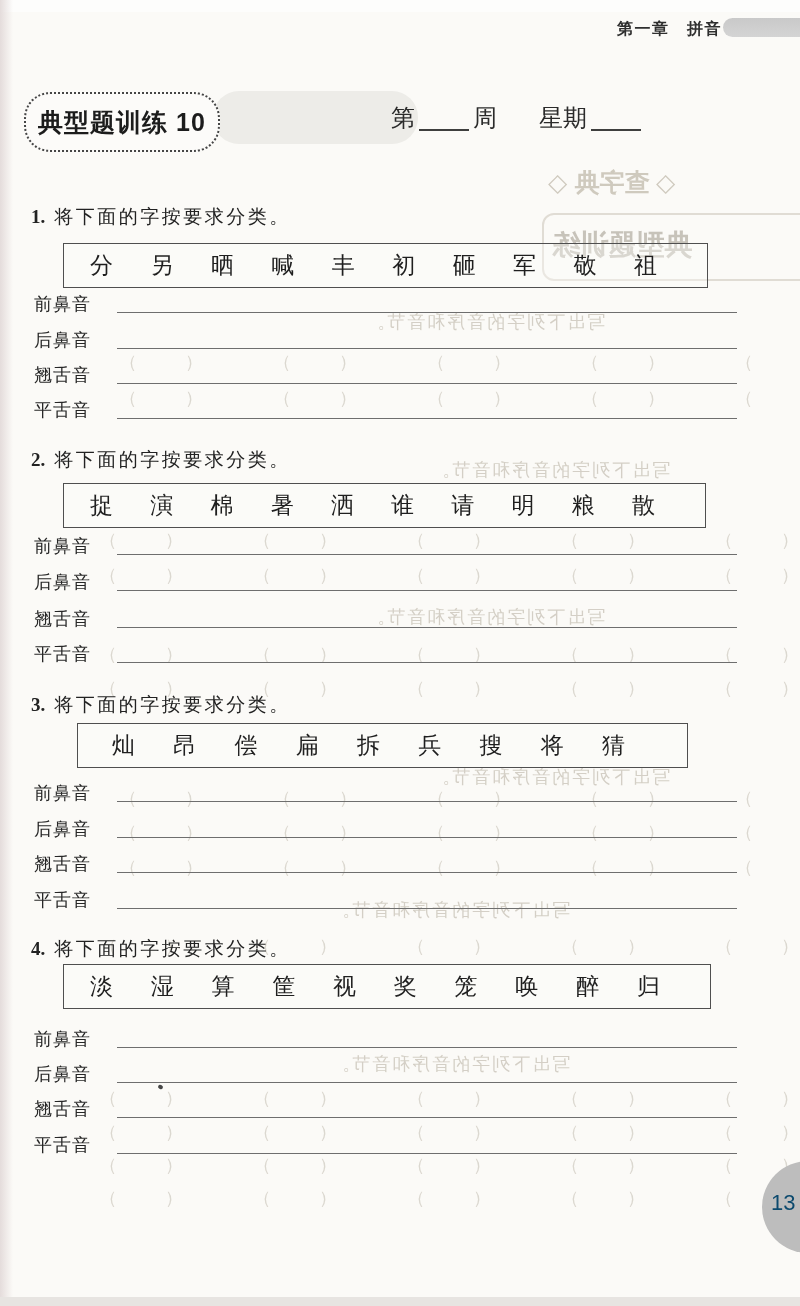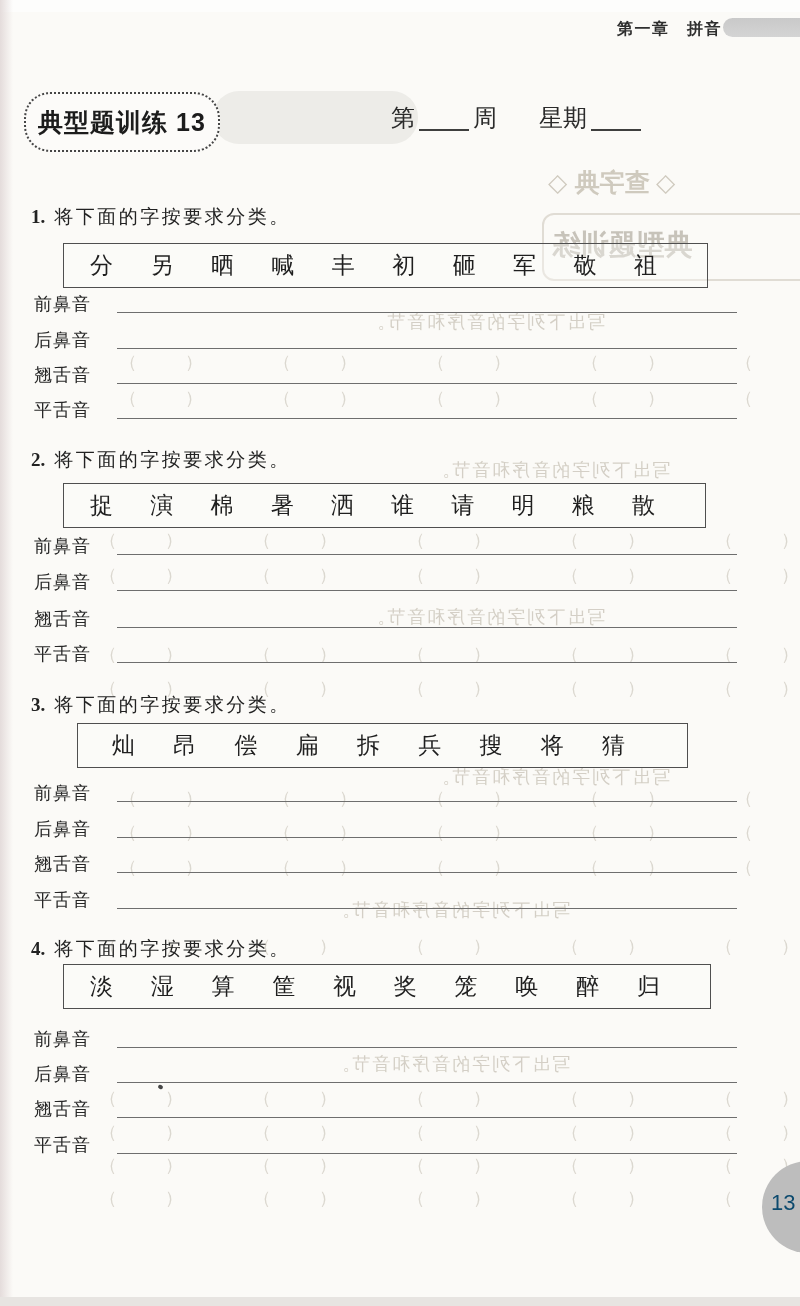--- a/index.html
+++ b/index.html
@@ -114,21 +114,21 @@
 
   <div class="content">
     <div class="edge-top"></div>
     <div class="edge-left"></div>
     <div class="edge-bottom"></div>
 
     <div class="chapter">第一章　拼音</div>
     <div class="chapter-pill"></div>
 
     <div class="title-box">
-      <span>典型题训练 13</span>
+      <span>典型题训练 10</span>
     </div>
 
     <div class="week">
       <span>第</span>
       <div class="blank"></div>
       <span>周</span>
       <div class="wgap"></div>
       <span>星期</span>
       <div class="blank"></div>
     </div>

